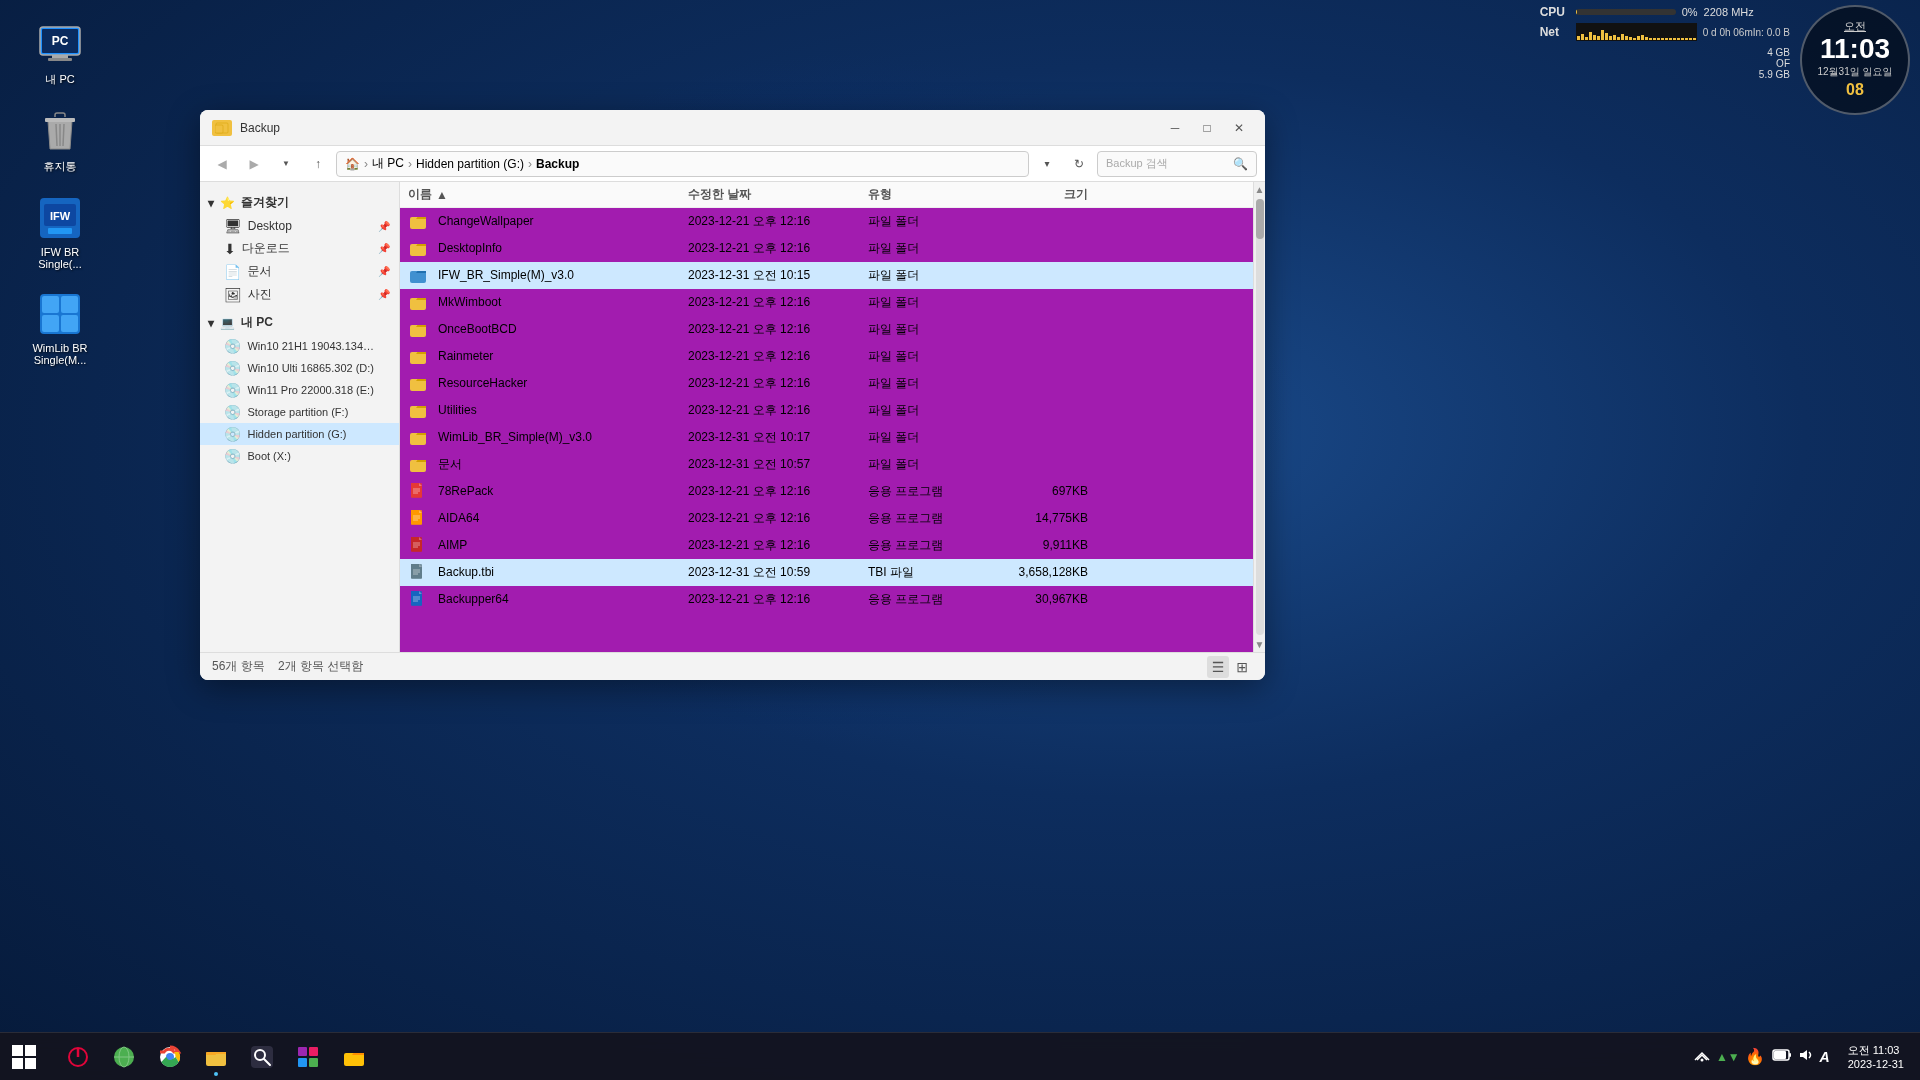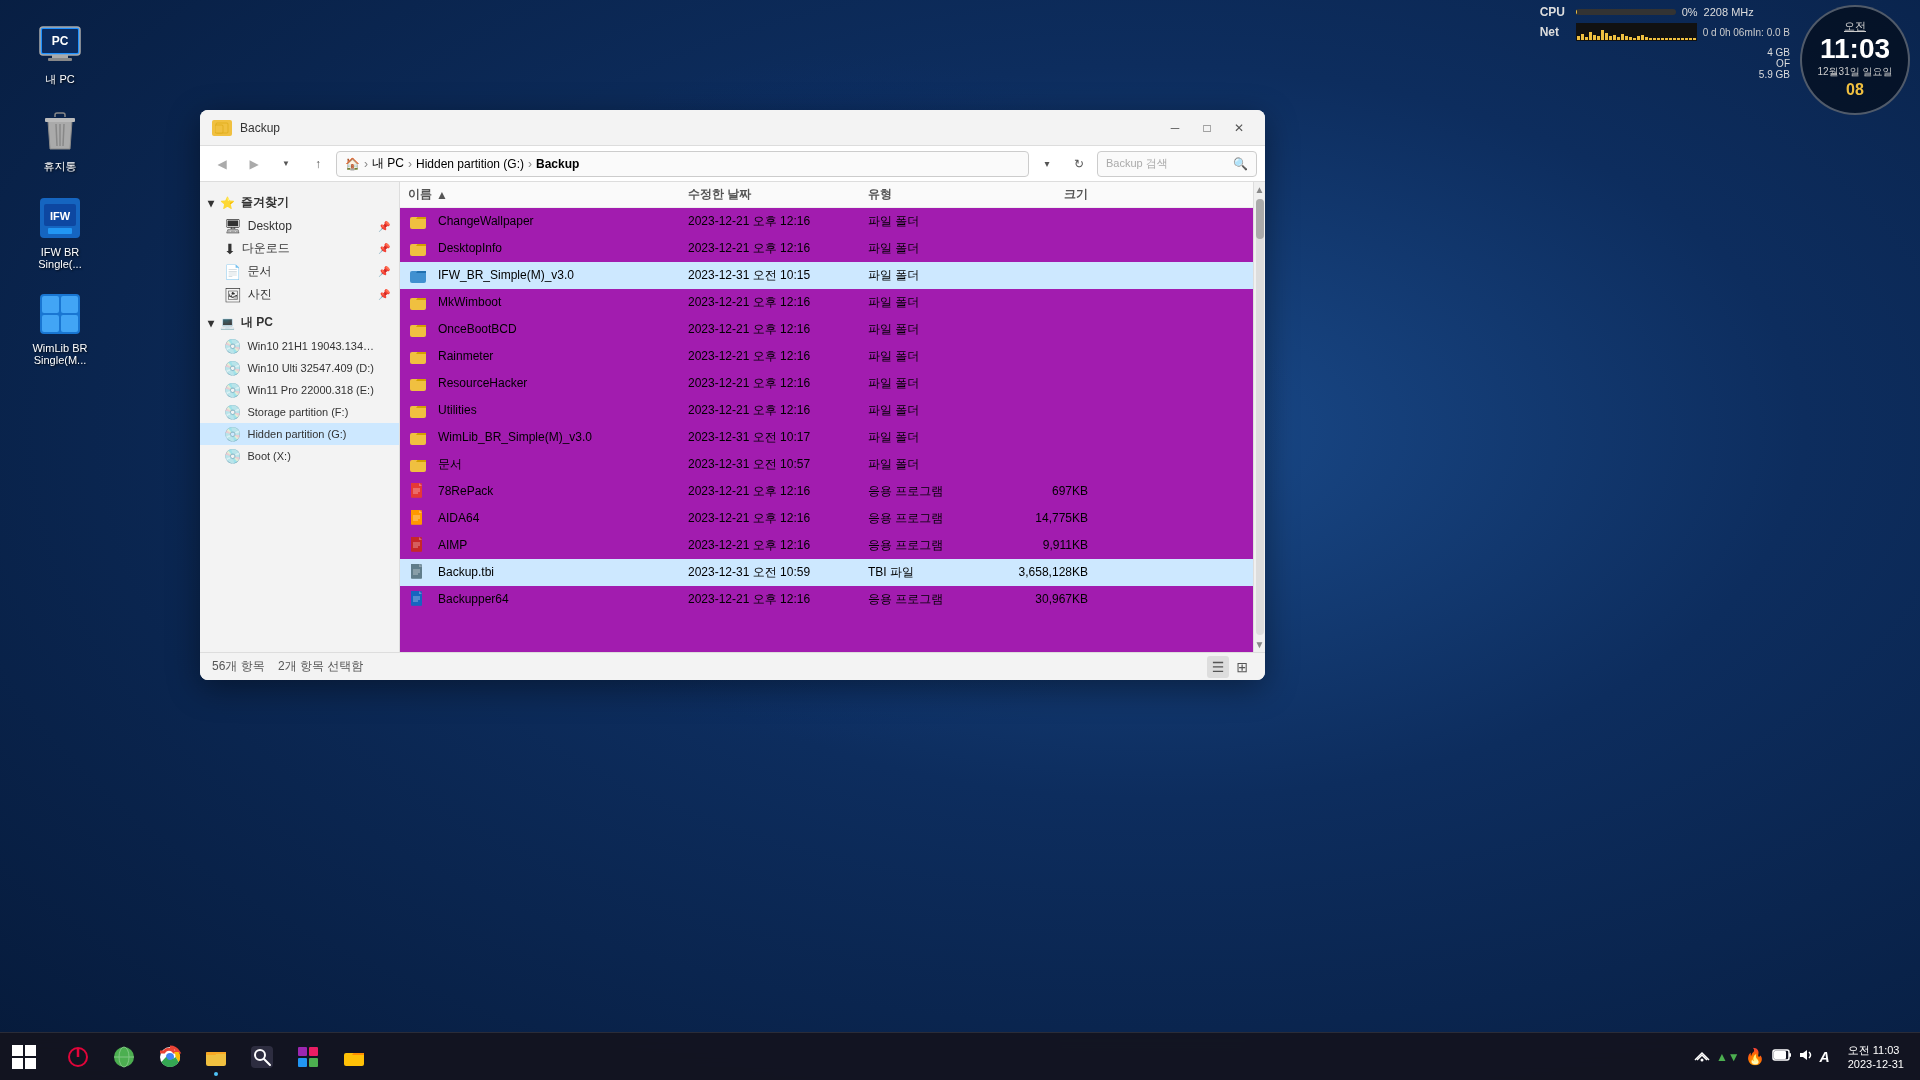--- a/index.html
+++ b/index.html
@@ -742,21 +742,21 @@
           <span>▾</span>
           <span>💻</span>
           <span>내 PC</span>
         </div>
         <div class="sidebar-item">
           <span class="sidebar-icon">💿</span>
           <span style="font-size:11px; overflow:hidden; white-space:nowrap; text-overflow:ellipsis; max-width:130px">Win10 21H1 19043.1348 (C:)</span>
         </div>
         <div class="sidebar-item">
           <span class="sidebar-icon">💿</span>
-          <span style="font-size:11px; overflow:hidden; white-space:nowrap; text-overflow:ellipsis; max-width:130px">Win10 Ulti 32547.409 (D:)</span>
+          <span style="font-size:11px; overflow:hidden; white-space:nowrap; text-overflow:ellipsis; max-width:130px">Win10 Ulti 16865.302 (D:)</span>
         </div>
         <div class="sidebar-item">
           <span class="sidebar-icon">💿</span>
           <span style="font-size:11px; overflow:hidden; white-space:nowrap; text-overflow:ellipsis; max-width:130px">Win11 Pro 22000.318 (E:)</span>
         </div>
         <div class="sidebar-item">
           <span class="sidebar-icon">💿</span>
           <span style="font-size:11px; overflow:hidden; white-space:nowrap; text-overflow:ellipsis; max-width:130px">Storage partition (F:)</span>
         </div>
         <div class="sidebar-item active">

